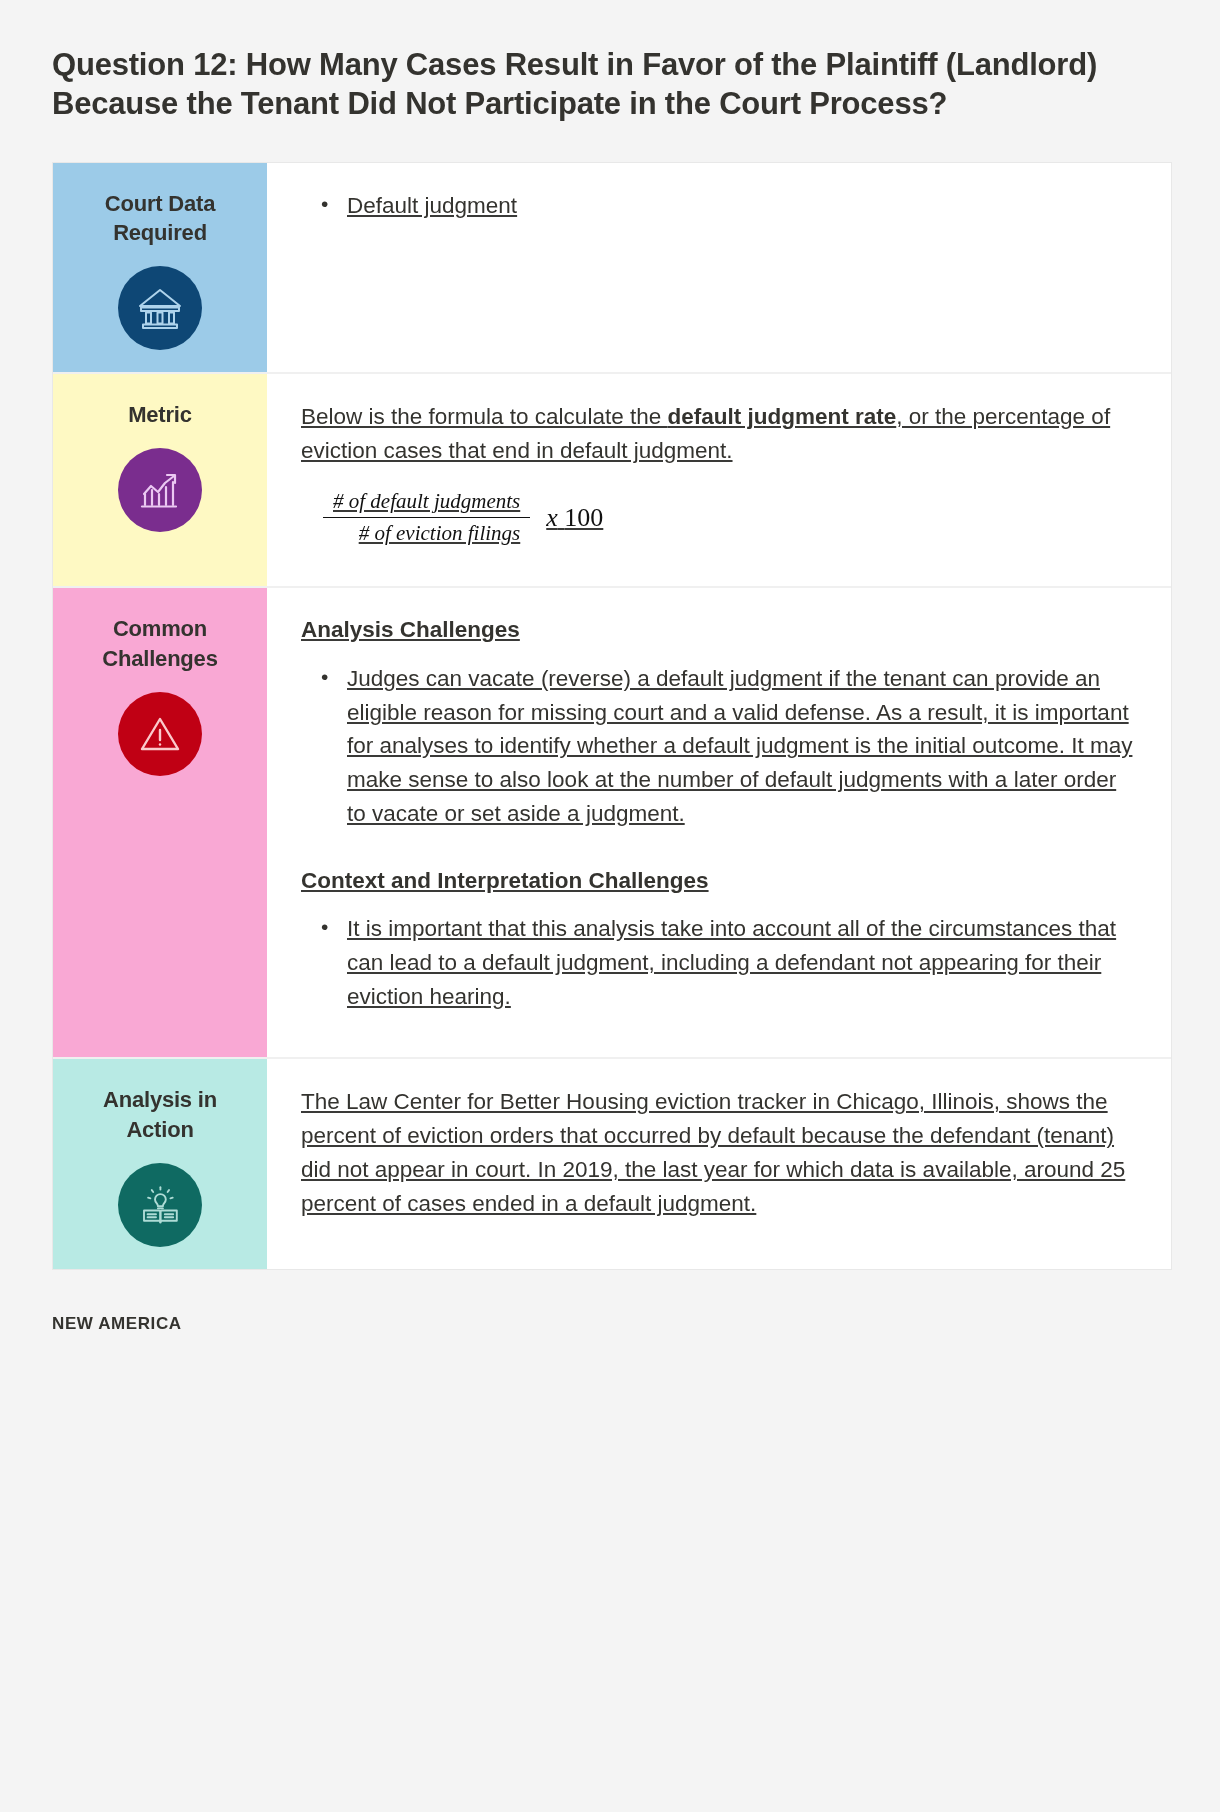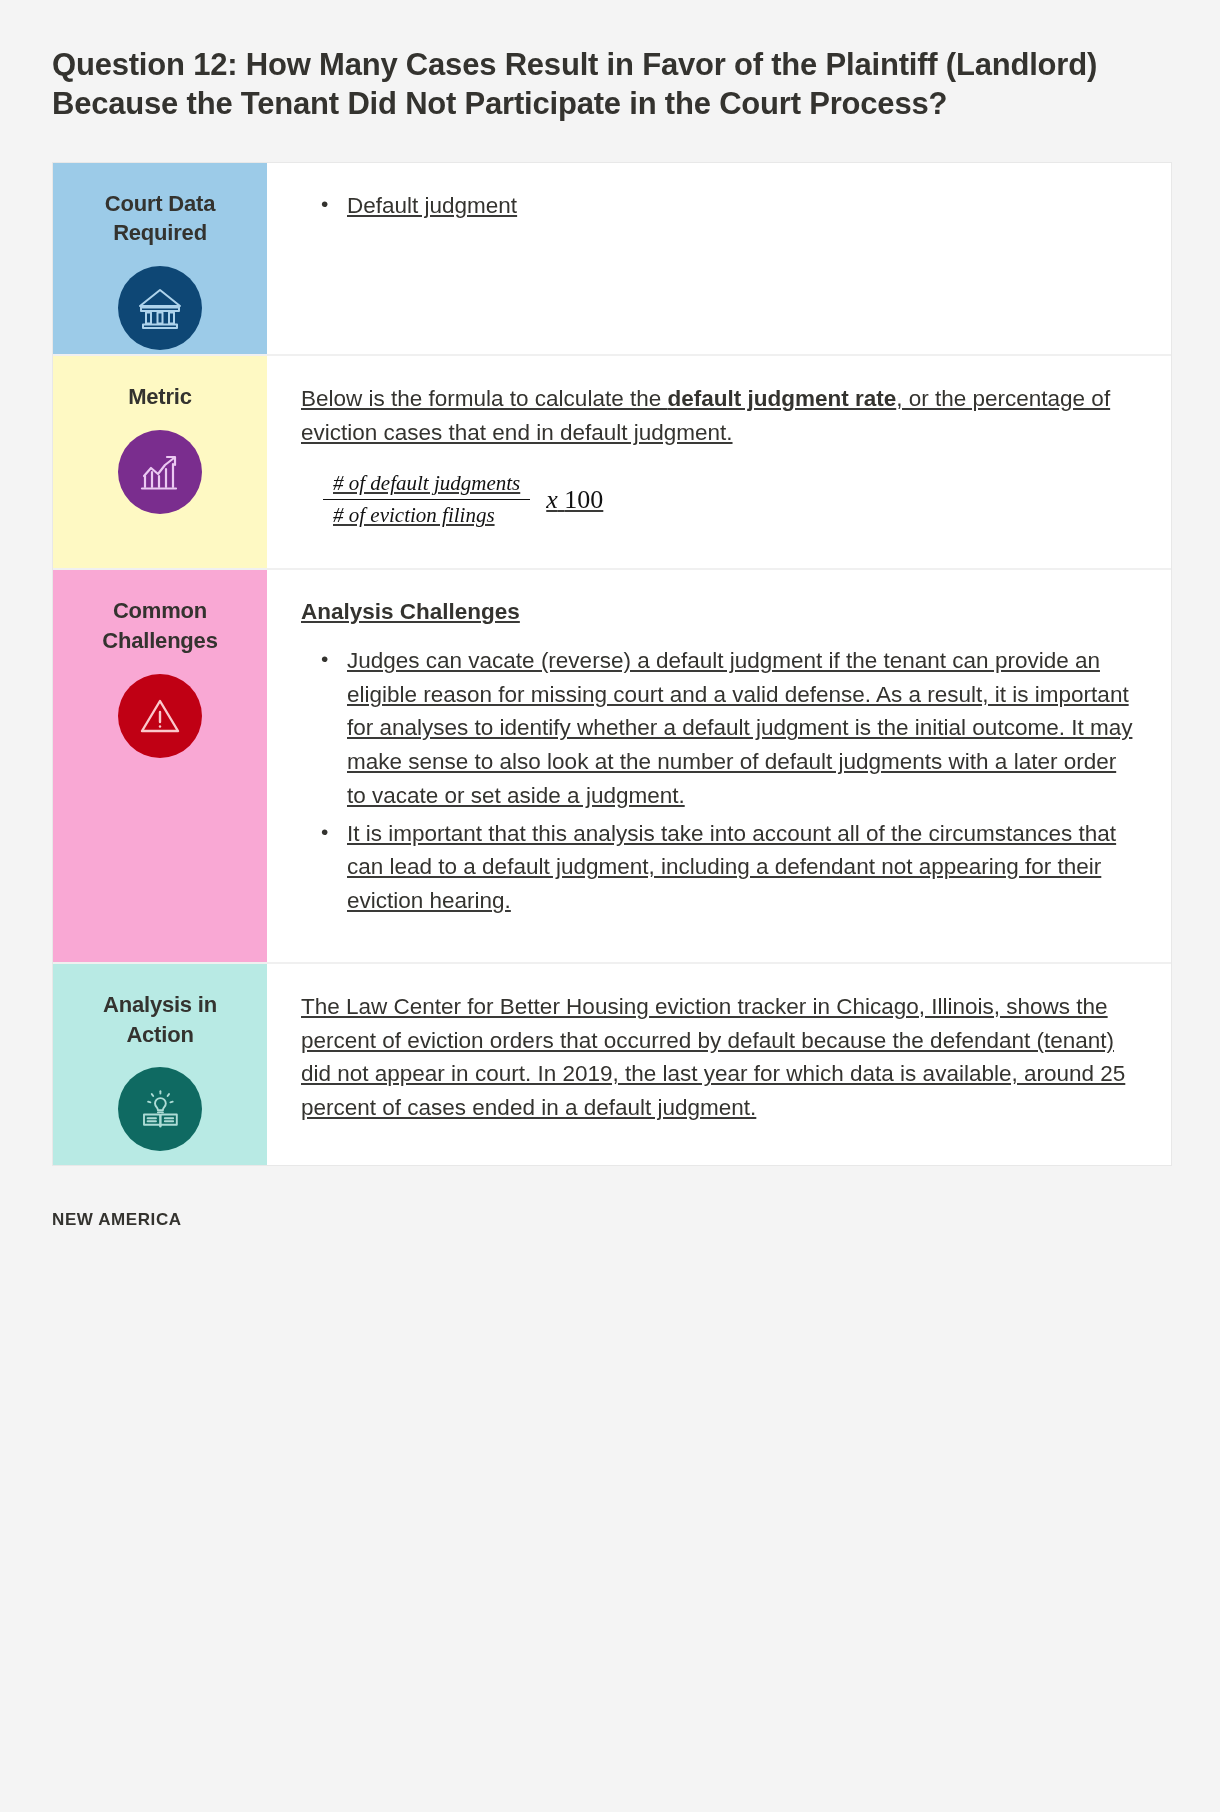--- a/index.html
+++ b/index.html
@@ -41,21 +41,21 @@
     display: flex;
     align-items: stretch;
     border-bottom: 2px solid #F0F0F0;
     background: #ffffff;
   }
   .row:last-child { border-bottom: none; }
 
   .label-cell {
     width: 214px;
     flex: 0 0 214px;
-    padding: 26px 14px 4px 14px;
+    padding: 26px 14px 22px 14px;
     text-align: center;
     display: flex;
     flex-direction: column;
     align-items: center;
   }
 
   .label-text {
     font-weight: bold;
     font-size: 22px;
     line-height: 1.35;
@@ -126,21 +126,21 @@
     align-items: center;
     margin-top: 22px;
     margin-left: 22px;
     font-family: "Liberation Serif", serif;
     font-style: italic;
     color: #111111;
   }
   .fraction {
     display: inline-flex;
     flex-direction: column;
-    text-align: left;
+    text-align: right;
   }
   .fraction .num {
     font-size: 21px;
     padding: 0 10px 3px 10px;
     border-bottom: 1.6px solid #111;
     white-space: nowrap;
   }
   .fraction .den {
     font-size: 21px;
     padding: 3px 10px 0 10px;
@@ -235,20 +235,21 @@
             <line x1="27" y1="37.4" x2="27" y2="37.5"></line>
           </svg>
         </div>
       </div>
       <div class="content-cell">
         <div class="sub-head">Analysis Challenges</div>
         <ul class="bullets">
           <li>Judges can vacate (reverse) a default judgment if the tenant can provide an eligible reason for missing court and a valid defense. As a result, it is important for analyses to identify whether a default judgment is the initial outcome. It may make sense to also look at the number of default judgments with a later order to vacate or set aside a judgment.</li>
         </ul>
 
+        <div class="sub-head second">Context and Interpretation Challenges</div>
         <ul class="bullets">
           <li>It is important that this analysis take into account all of the circumstances that can lead to a default judgment, including a defendant not appearing for their eviction hearing.</li>
         </ul>
       </div>
     </div>
 
     <div class="row">
       <div class="label-cell" style="background: rgb(184, 234, 228);">
         <div class="label-text">Analysis in Action</div>
         <div class="icon-wrap" style="background: rgb(15, 106, 98);">

